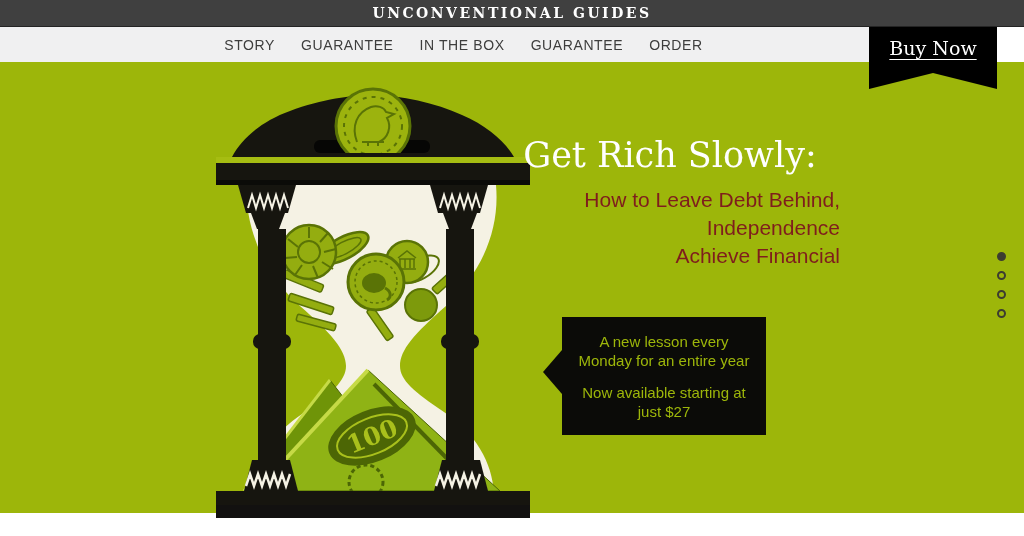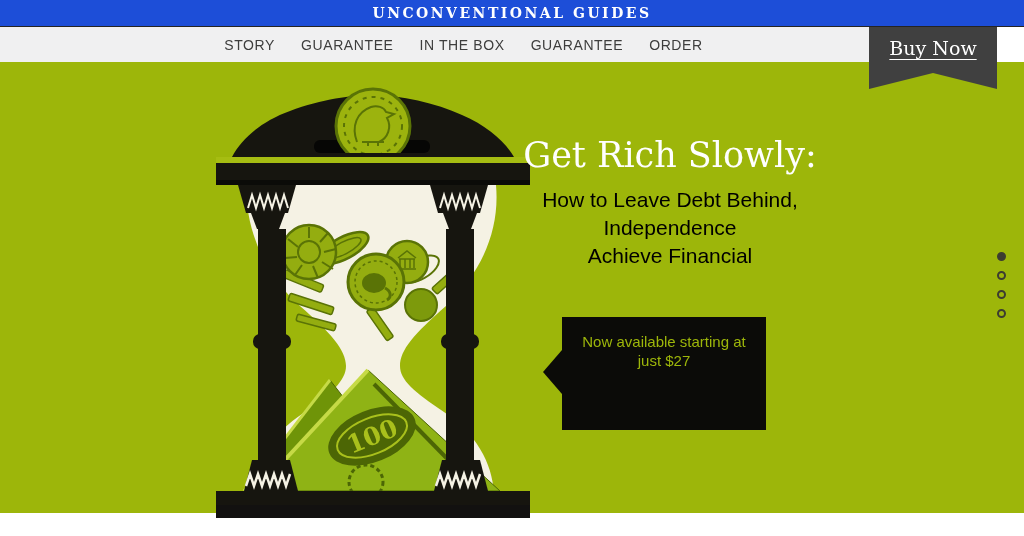--- a/index.html
+++ b/index.html
@@ -1,54 +1,54 @@
 <!DOCTYPE html>
 <html><head>
 <meta charset="utf-8">
 <style>
   * { margin:0; padding:0; box-sizing:border-box; }
   html,body { width:1024px; height:536px; overflow:hidden; background:#fff; }
   .page { position:relative; width:1024px; height:536px; font-family:"Liberation Sans", sans-serif; }
 
   
   .topbar { position:absolute; left:0; top:0; width:1024px; height:27px;
-            background:#1d4ed8; border-bottom:1px solid #242424;
+            background:#404040; border-bottom:1px solid #242424;
             display:flex; align-items:center; justify-content:center; z-index:4; }
   .brand { color:#ffffff; font-family:"DejaVu Serif", serif; font-weight:700;
            font-size:14px; letter-spacing:2.5px; }
 
   
   .navbar { position:absolute; left:0; top:27px; width:927px; height:35px;
             background:#f0f0f1; display:flex; align-items:center; justify-content:center;
             gap:26px; z-index:2; }
   .nav-item { color:#3d3d3d; font-size:14px; letter-spacing:0.6px; text-decoration:none;
               cursor:pointer; }
 
   
   .ribbon { position:absolute; left:869px; top:27px; width:128px; height:62px;
-            background:#404040; z-index:5; text-align:center;
+            background:#000000; z-index:5; text-align:center;
             clip-path:polygon(0 0, 100% 0, 100% 100%, 50% 74%, 0 100%); }
   .ribbon-label { display:inline-block; margin-top:10px; color:#ffffff;
                   font-family:"DejaVu Serif", serif; font-size:19px;
                   text-decoration:underline; text-underline-offset:4px; cursor:pointer; }
 
   
   .hero { position:absolute; left:0; top:62px; width:1024px; height:451px;
           background:#9db60a; z-index:1; }
   .below-strip { position:absolute; left:0; top:513px; width:1024px; height:23px;
                  background:#ffffff; z-index:0; }
 
   .illustration { position:absolute; left:0; top:0; width:1024px; height:460px;
                   overflow:visible; }
 
   .hero-title { position:absolute; left:500px; top:72px; width:340px; text-align:center;
                 color:#ffffff; font-family:"DejaVu Serif", serif; font-weight:400;
                 font-size:35px; line-height:1.2; }
-  .hero-subtitle { position:absolute; left:500px; top:124px; width:340px; text-align:center;
-                   color:#000000; font-size:21px; line-height:28px; }
+  .hero-subtitle { position:absolute; left:500px; top:124px; width:340px; text-align:right;
+                   color:#7f1d1d; font-size:21px; line-height:28px; }
 
   .callout { position:absolute; left:562px; top:255px; width:204px; min-height:113px;
              background:#0b0b08; color:#9db60a; text-align:center;
              font-size:15px; line-height:19px; padding:15px 12px 14px; }
   .callout p + p { margin-top:13px; }
   .callout-arrow { position:absolute; left:-19px; top:33px; width:0; height:0;
                    border-top:22px solid transparent; border-bottom:22px solid transparent;
                    border-right:19px solid #0b0b08; }
 
   .dots { position:absolute; left:997px; top:190px; display:flex; flex-direction:column;
@@ -180,20 +180,21 @@
     <h1 class="hero-title">Get Rich Slowly:</h1>
 
     <div class="hero-subtitle">
       <div>How to Leave Debt Behind,</div>
       <div>Independence</div>
       <div>Achieve Financial</div>
     </div>
 
     <div class="callout">
       <div class="callout-arrow"></div>
+      <p>A new lesson every Monday for an entire year</p>
       <p>Now available starting at just $27</p>
     </div>
 
     <div class="dots">
       <div class="dot active"></div>
       <div class="dot"></div>
       <div class="dot"></div>
       <div class="dot"></div>
     </div>
 

